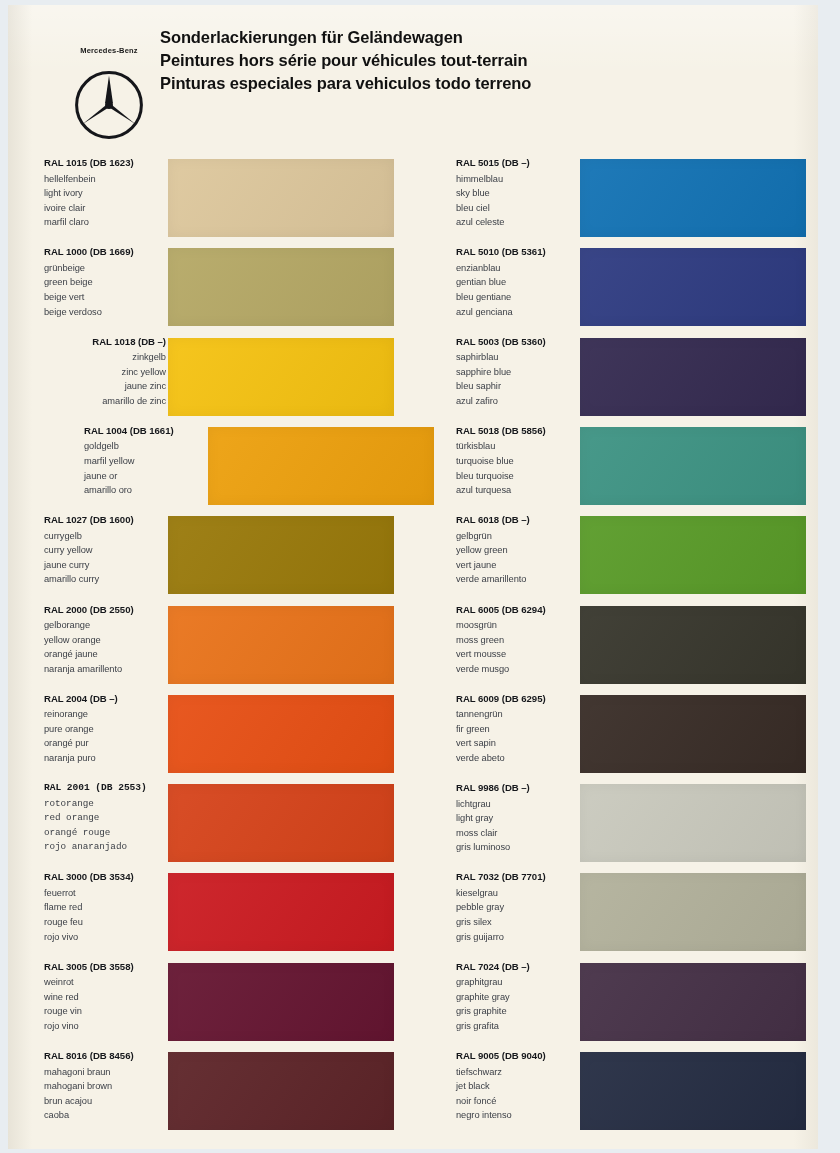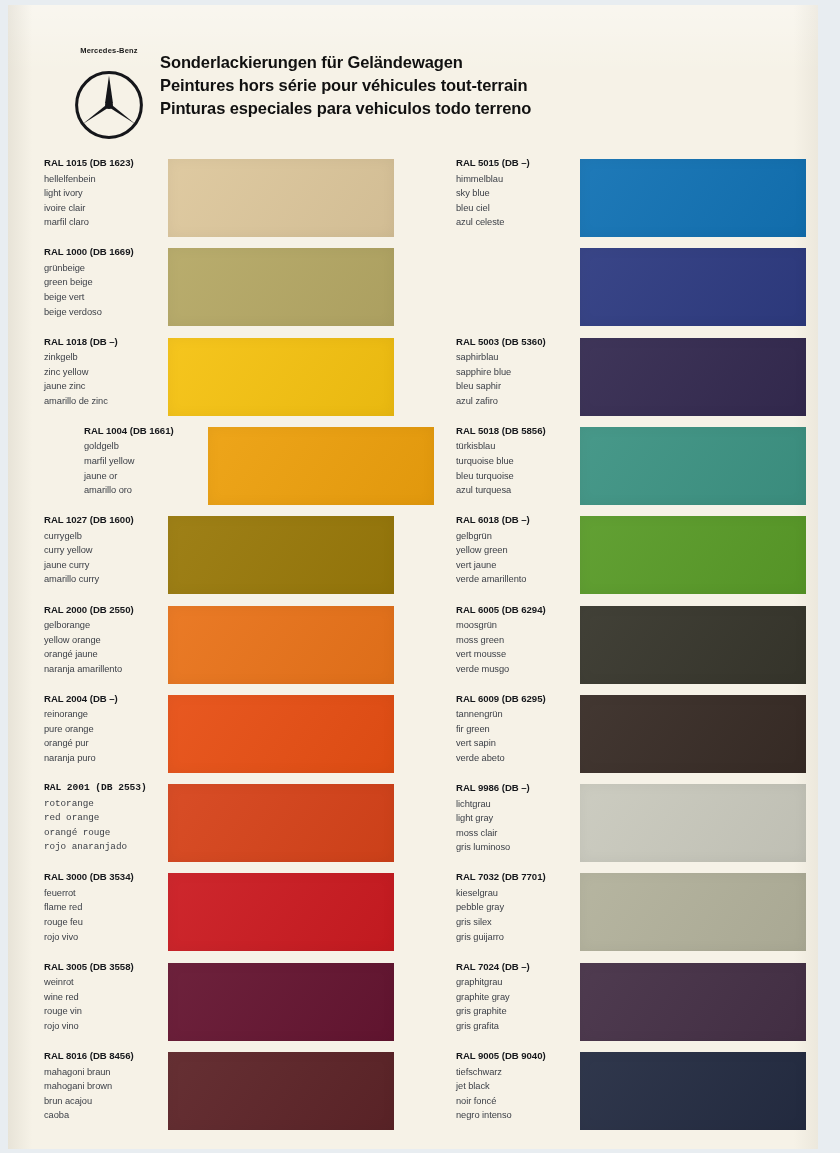--- a/index.html
+++ b/index.html
@@ -63,21 +63,21 @@
   #logo-star {
     width: 72px;
     height: 72px;
     margin: 0 auto;
     display: block;
   }
 
   #title-block {
     position: absolute;
     left: 152px;
-    top: 46px;
+    top: 21px;
     width: 640px;
   }
   .title-line {
     font-size: 16.5px;
     font-weight: 700;
     color: #111111;
     line-height: 23px;
     letter-spacing: -0.1px;
     white-space: nowrap;
   }
@@ -185,21 +185,21 @@
         <div class="entry" style="top: 89.3px;">
           <div class="entry-text">
             <div class="ral-code">RAL 1000 (DB 1669)</div>
             <div class="name-line">grünbeige</div>
             <div class="name-line">green beige</div>
             <div class="name-line">beige vert</div>
             <div class="name-line">beige verdoso</div>
           </div>
           <div class="swatch" style="background: rgb(181, 168, 101);"></div>
         </div>
-        <div class="entry" style="top: 178.6px;">
+        <div class="entry" style="top: 178.6px; text-align: right;">
           <div class="entry-text">
             <div class="ral-code">RAL 1018 (DB –)</div>
             <div class="name-line">zinkgelb</div>
             <div class="name-line">zinc yellow</div>
             <div class="name-line">jaune zinc</div>
             <div class="name-line">amarillo de zinc</div>
           </div>
           <div class="swatch" style="background: rgb(245, 194, 17);"></div>
         </div>
         <div class="entry" style="top: 267.9px; margin-left: 40px;">
@@ -288,20 +288,27 @@
           <div class="entry-text">
             <div class="ral-code">RAL 5015 (DB –)</div>
             <div class="name-line">himmelblau</div>
             <div class="name-line">sky blue</div>
             <div class="name-line">bleu ciel</div>
             <div class="name-line">azul celeste</div>
           </div>
           <div class="swatch" style="background: rgb(18, 114, 180);"></div>
         </div>
         <div class="entry" style="top: 89.3px;">
+          <div class="entry-text">
+            <div class="ral-code">RAL 5010 (DB 5361)</div>
+            <div class="name-line">enzianblau</div>
+            <div class="name-line">gentian blue</div>
+            <div class="name-line">bleu gentiane</div>
+            <div class="name-line">azul genciana</div>
+          </div>
           <div class="swatch" style="background: rgb(46, 59, 129);"></div>
         </div>
         <div class="entry" style="top: 178.6px;">
           <div class="entry-text">
             <div class="ral-code">RAL 5003 (DB 5360)</div>
             <div class="name-line">saphirblau</div>
             <div class="name-line">sapphire blue</div>
             <div class="name-line">bleu saphir</div>
             <div class="name-line">azul zafiro</div>
           </div>

